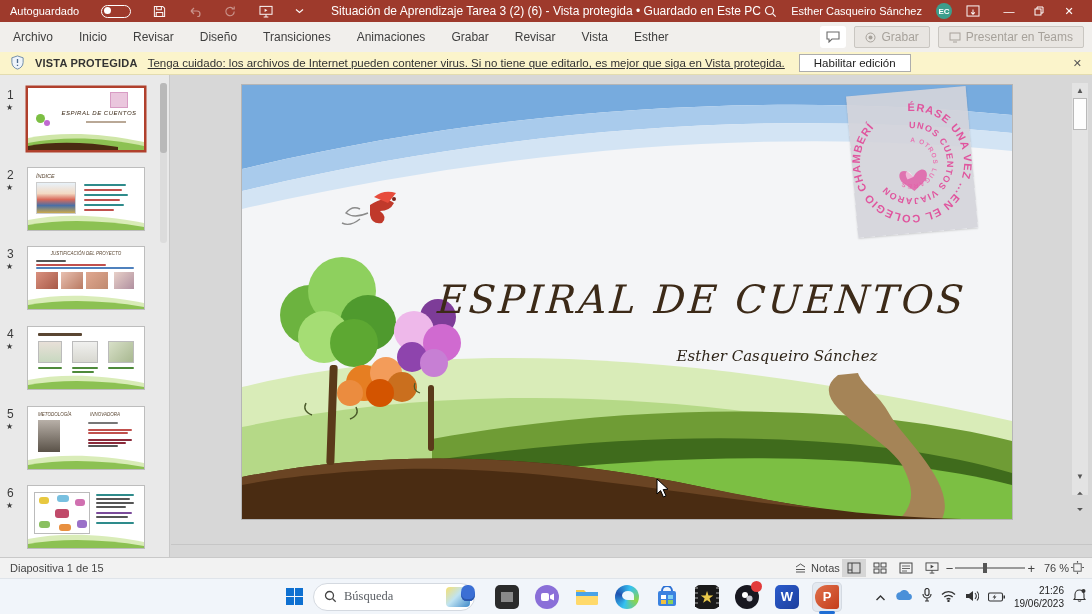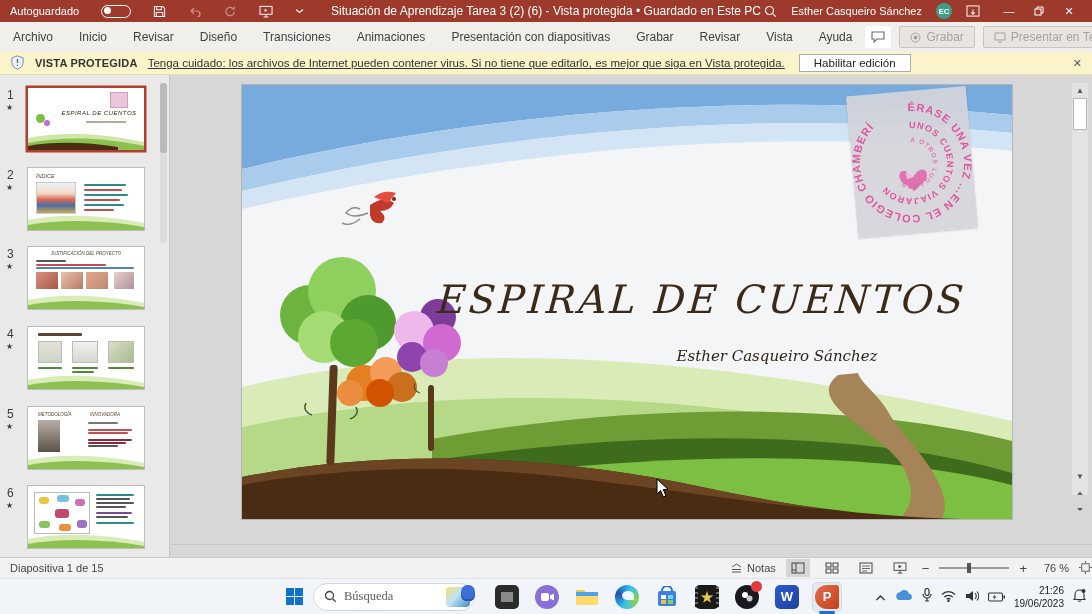--- a/index.html
+++ b/index.html
@@ -71,21 +71,21 @@
   .vscroll { position:absolute; right:4px; top:8px; width:16px; height:442px; }
   .vs-track { position:absolute; left:0; top:0; width:16px; height:412px; background:#e3e3e3; }
   .vs-arrow { position:absolute; left:0; width:16px; height:14px; display:flex; align-items:center; justify-content:center; font-size:8px; color:#555; }
   .vs-thumb { position:absolute; left:1px; top:15px; width:14px; height:32px; background:#fdfdfd; border:1px solid #b9b9b9; }
   .editor-divider { position:absolute; left:171px; right:0; top:469px; height:1px; background:#c6c6c6; }
 
   
   .statusbar { position:absolute; left:0; top:557px; width:1092px; height:21px; background:#f2f2f2;
     border-top:1px solid #c9c9c9; display:flex; align-items:center; font-size:11px; color:#444; }
   .sb-left { padding-left:10px; }
-  .sb-right { margin-left:auto; display:flex; align-items:center; gap:10px; }
+  .sb-right { margin-left:auto; display:flex; align-items:center; gap:2px; padding-right:8px; }
   .sb-notes { display:flex; align-items:center; gap:4px; }
   .sb-view { width:24px; height:18px; display:flex; align-items:center; justify-content:center; }
   .sb-view.active { background:#d6d6d6; }
   .sb-zoomtrack { width:70px; height:2px; background:#9a9a9a; position:relative; }
   .sb-zoomthumb { position:absolute; left:28px; top:-4px; width:4px; height:10px; background:#555; }
   .sb-pct { min-width:32px; text-align:right; }
 
   
   .taskbar { position:absolute; left:0; top:578px; width:1092px; height:36px; background:#f1f5fa;
     border-top:1px solid #dfe4ea; display:flex; align-items:center; }
@@ -178,25 +178,24 @@
 </div>
 
 <div class="ribbon">
   <div class="rb-tabs">
     <span class="rb-tab">Archivo</span>
     <span class="rb-tab">Inicio</span>
     <span class="rb-tab">Revisar</span>
     <span class="rb-tab">Diseño</span>
     <span class="rb-tab">Transiciones</span>
     <span class="rb-tab">Animaciones</span>
-    <span class="rb-tab">Presentación con diapositivas</span>
     <span class="rb-tab">Grabar</span>
     <span class="rb-tab">Revisar</span>
     <span class="rb-tab">Vista</span>
-    <span class="rb-tab">Ayuda</span>
+    <span class="rb-tab">Esther</span>
   </div>
   <div class="rb-right">
     <span class="rb-comment">
       <svg width="14" height="12" viewBox="0 0 14 12">
           <path d="M1 1h12v7H6l-3 3V8H1z" fill="none" stroke="#6b6b6b" stroke-width="1.1"></path>
         </svg>
     </span>
     <span class="rb-btn">
       <svg width="11" height="11" viewBox="0 0 11 11">
           <circle cx="5.5" cy="5.5" r="4.5" fill="none" stroke="#a7a29b" stroke-width="1"></circle>

